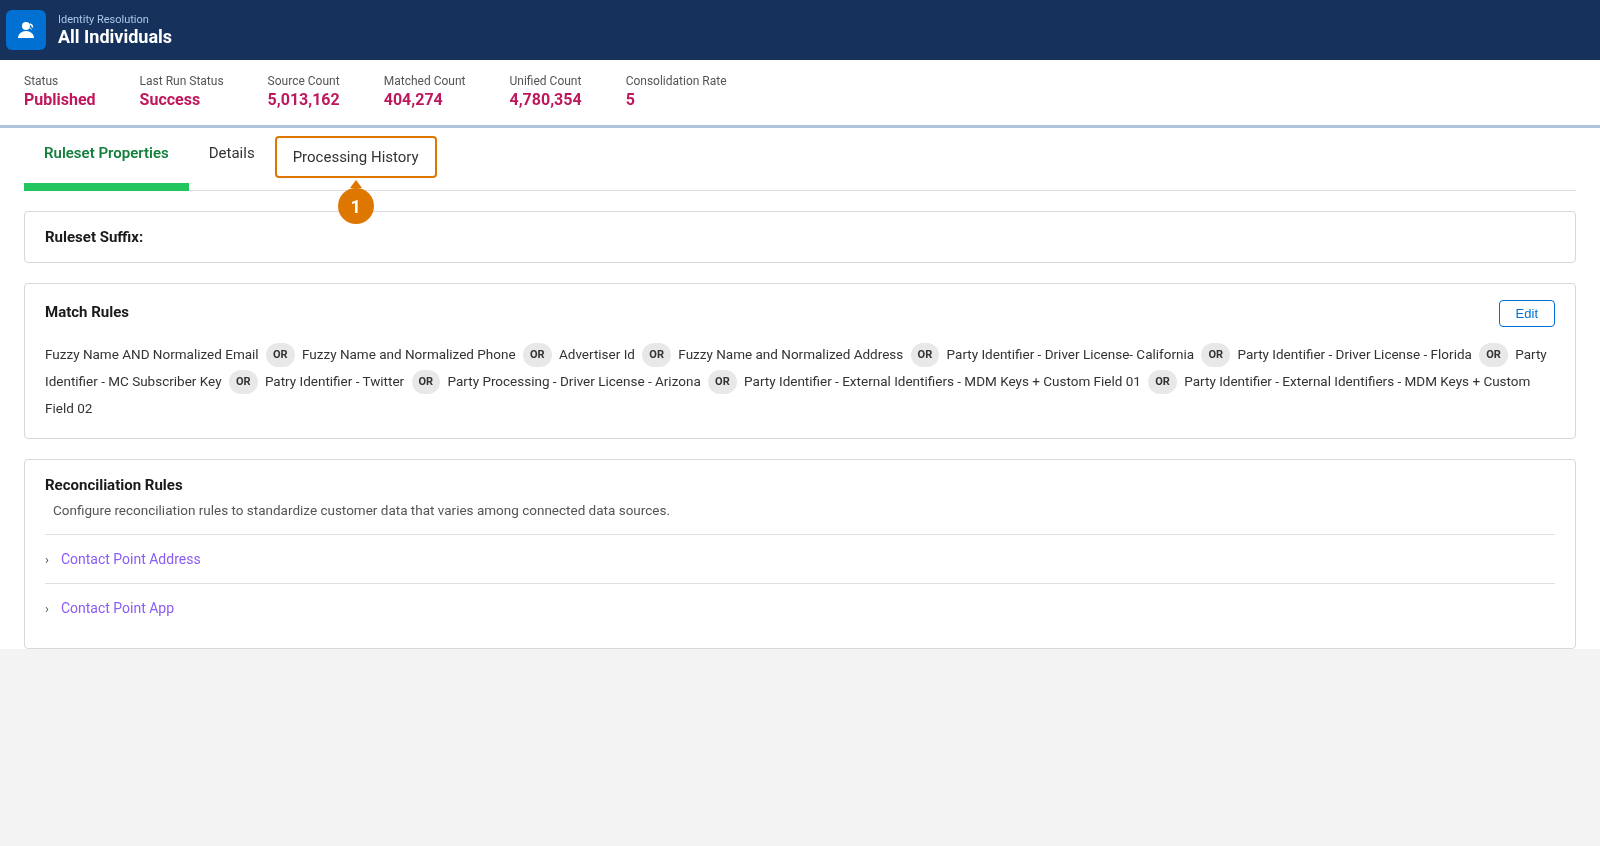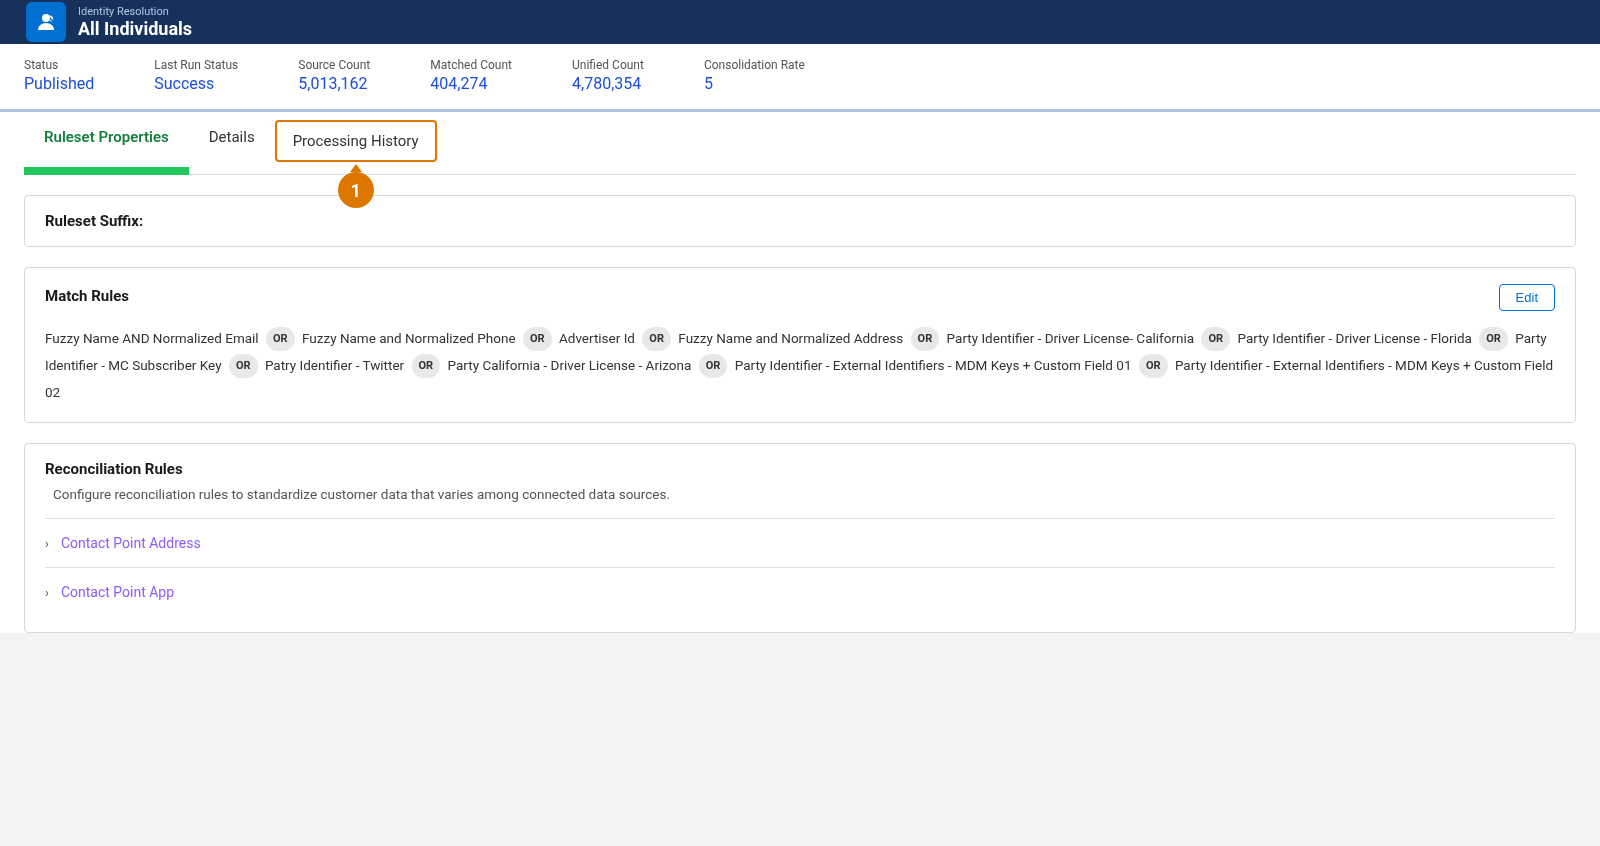--- a/index.html
+++ b/index.html
@@ -8,22 +8,22 @@
       background: #f3f3f3;
       color: #1a1a1a;
       font-size: 14px;
     }
 
     
     .app-header {
       background: #16325c;
       display: flex;
       align-items: center;
-      padding: 10px 26px;
-      height: 44px;
+      padding: 10px 6px;
+      height: 60px;
     }
     .app-header-icon {
       width: 40px;
       height: 40px;
       background: #0070d2;
       border-radius: 6px;
       display: flex;
       align-items: center;
       justify-content: center;
       margin-right: 12px;
@@ -46,32 +46,32 @@
       color: white;
       line-height: 1.2;
     }
 
     
     .stats-bar {
       background: white;
       padding: 14px 24px 16px;
       border-bottom: 3px solid #b0c4de;
       display: flex;
-      gap: 60px;
+      gap: 44px;
     }
     .stat-item {}
     .stat-label {
       font-size: 12px;
       color: #555;
       margin-bottom: 2px;
     }
     .stat-value {
       font-size: 16px;
-      font-weight: 400;
-      color: #1d4ed8;
+      font-weight: 700;
+      color: #be185d;
     }
 
     
     .main-content {
       background: white;
       margin: 0;
       padding: 0 24px;
     }
 
     
@@ -308,21 +308,21 @@
       <span>Fuzzy Name and Normalized Address</span>
       <span class="or-badge">OR</span>
       <span>Party Identifier - Driver License- California</span>
       <span class="or-badge">OR</span>
       <span>Party Identifier - Driver License - Florida</span>
       <span class="or-badge">OR</span>
       <span>Party Identifier - MC Subscriber Key</span>
       <span class="or-badge">OR</span>
       <span>Patry Identifier - Twitter</span>
       <span class="or-badge">OR</span>
-      <span>Party California - Driver License - Arizona</span>
+      <span>Party Processing - Driver License - Arizona</span>
       <span class="or-badge">OR</span>
       <span>Party Identifier - External Identifiers - MDM Keys + Custom Field 01</span>
       <span class="or-badge">OR</span>
       <span>Party Identifier - External Identifiers - MDM Keys + Custom Field 02</span>
     </div>
   </div>
 
   <div class="section">
     <span class="section-title">Reconciliation Rules</span>
     <p class="recon-desc">Configure reconciliation rules to standardize customer data that varies among connected data sources.</p>

